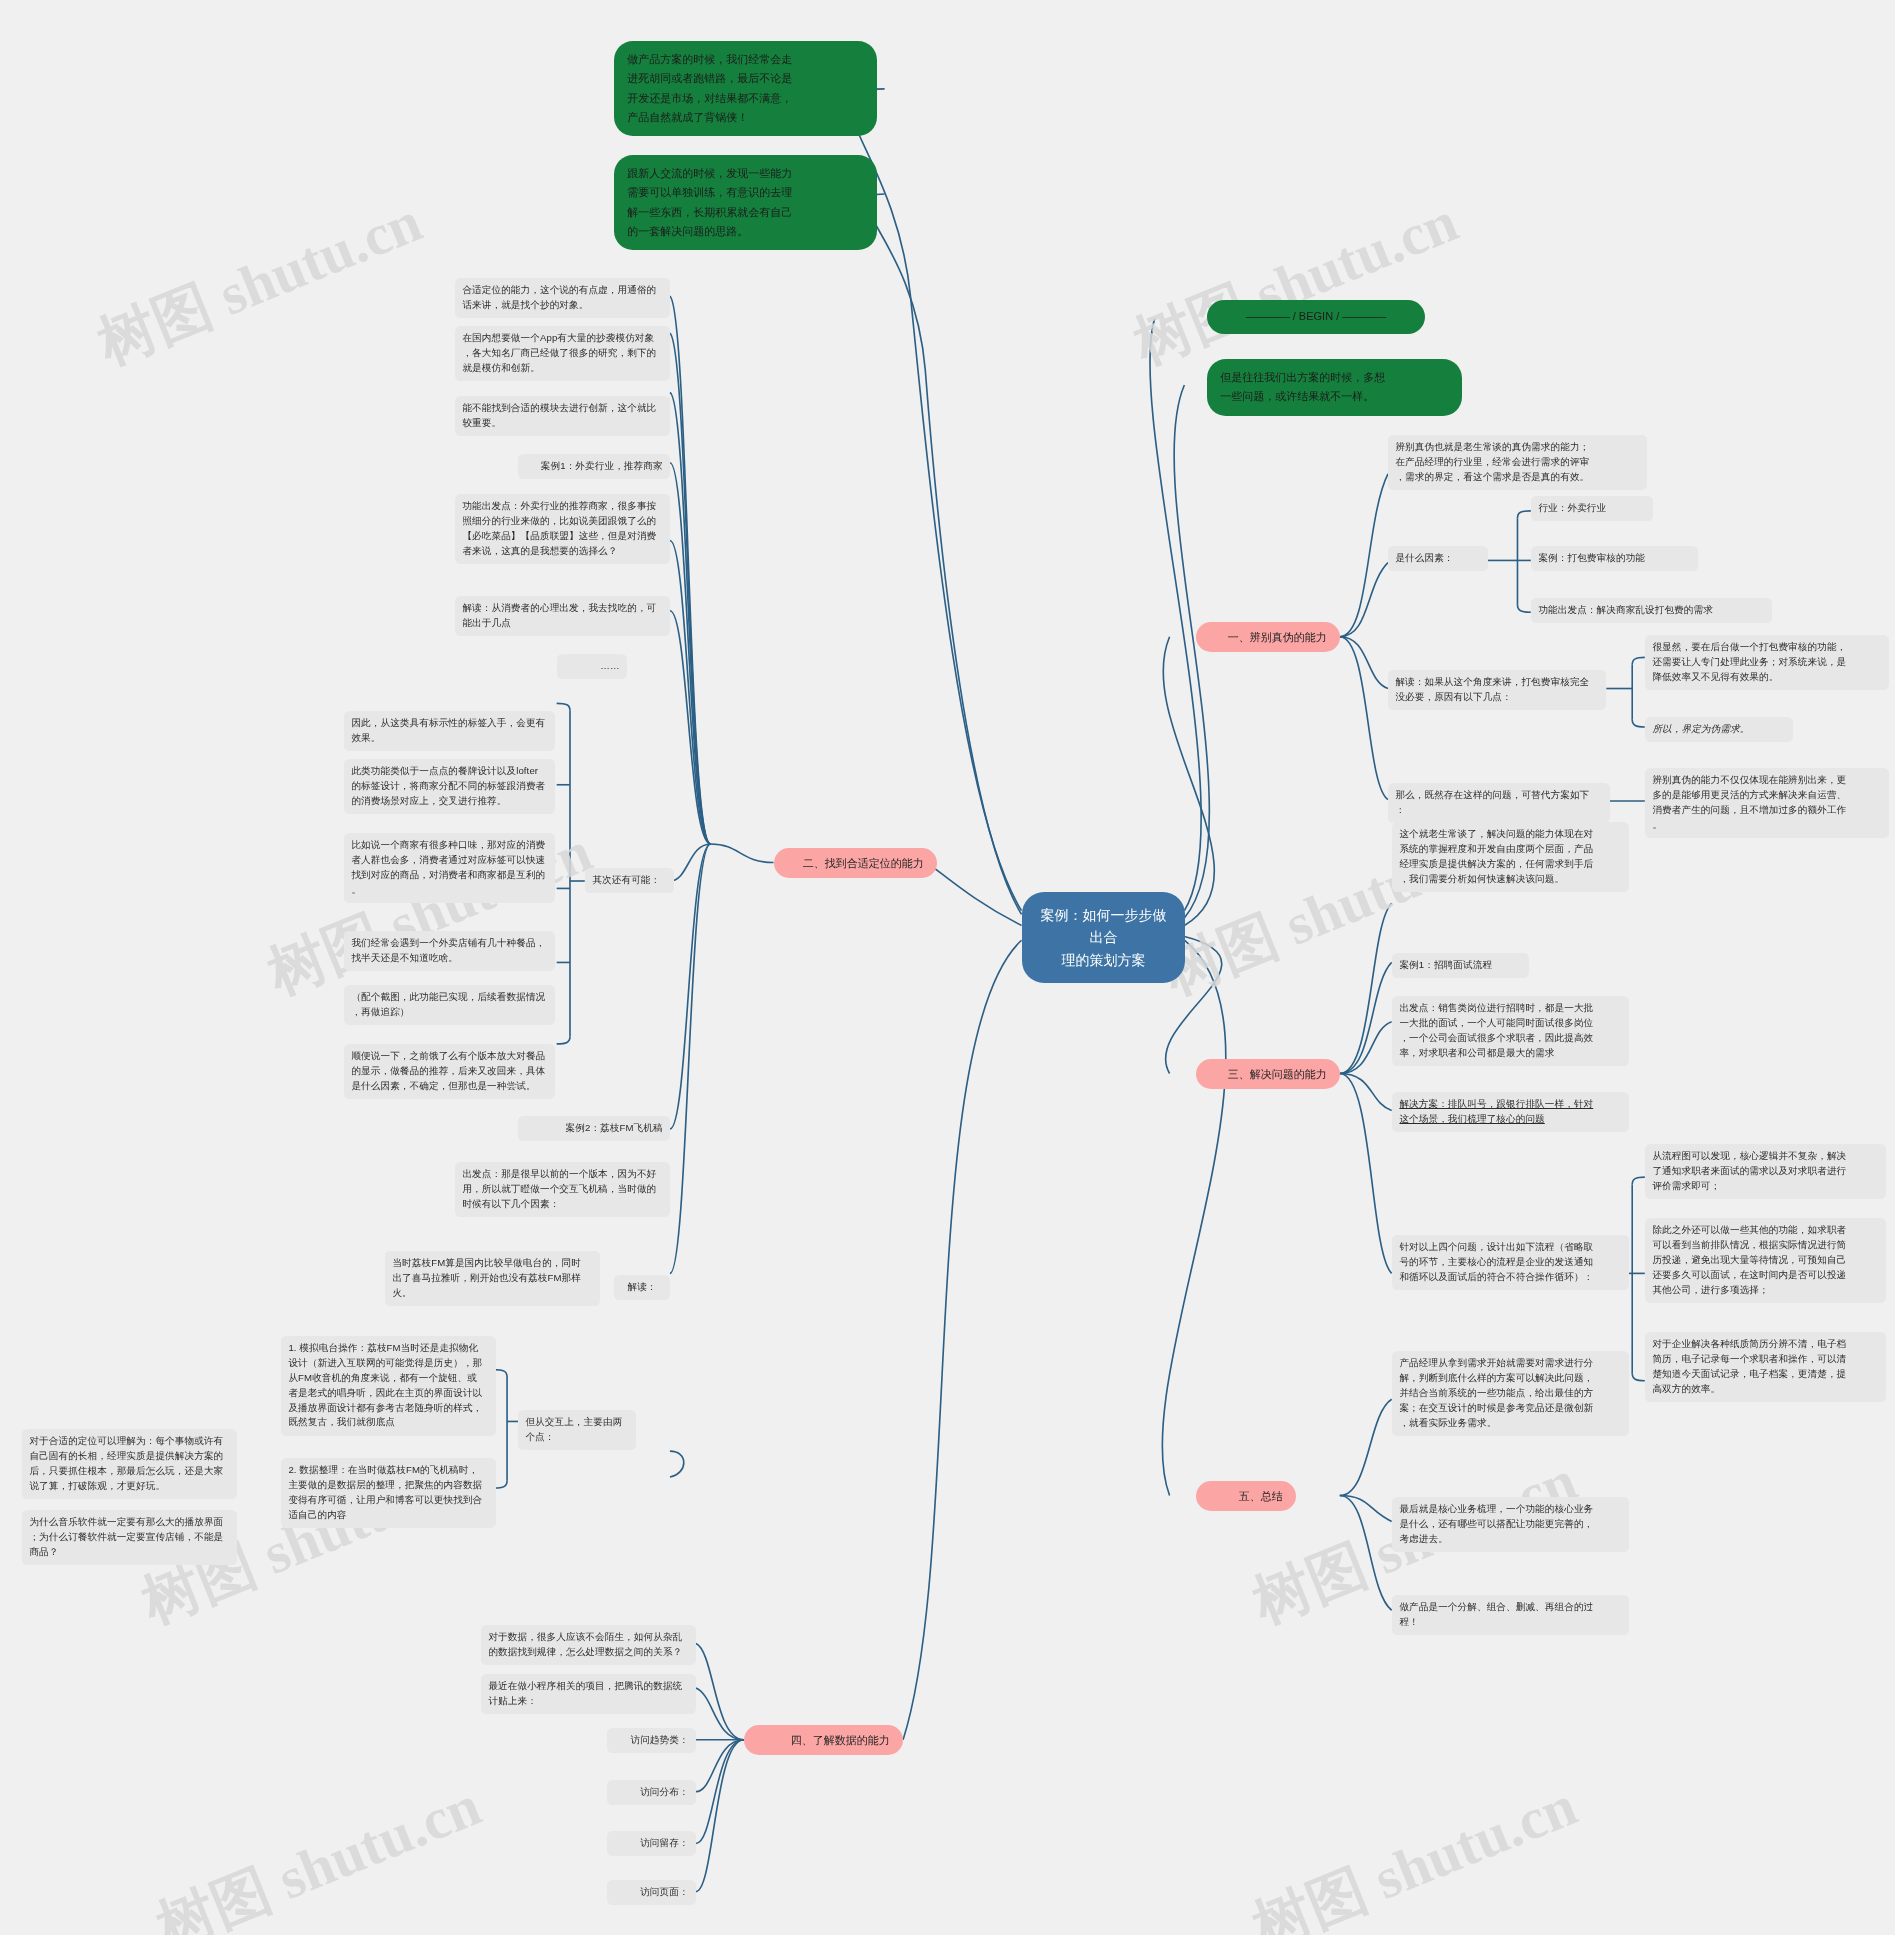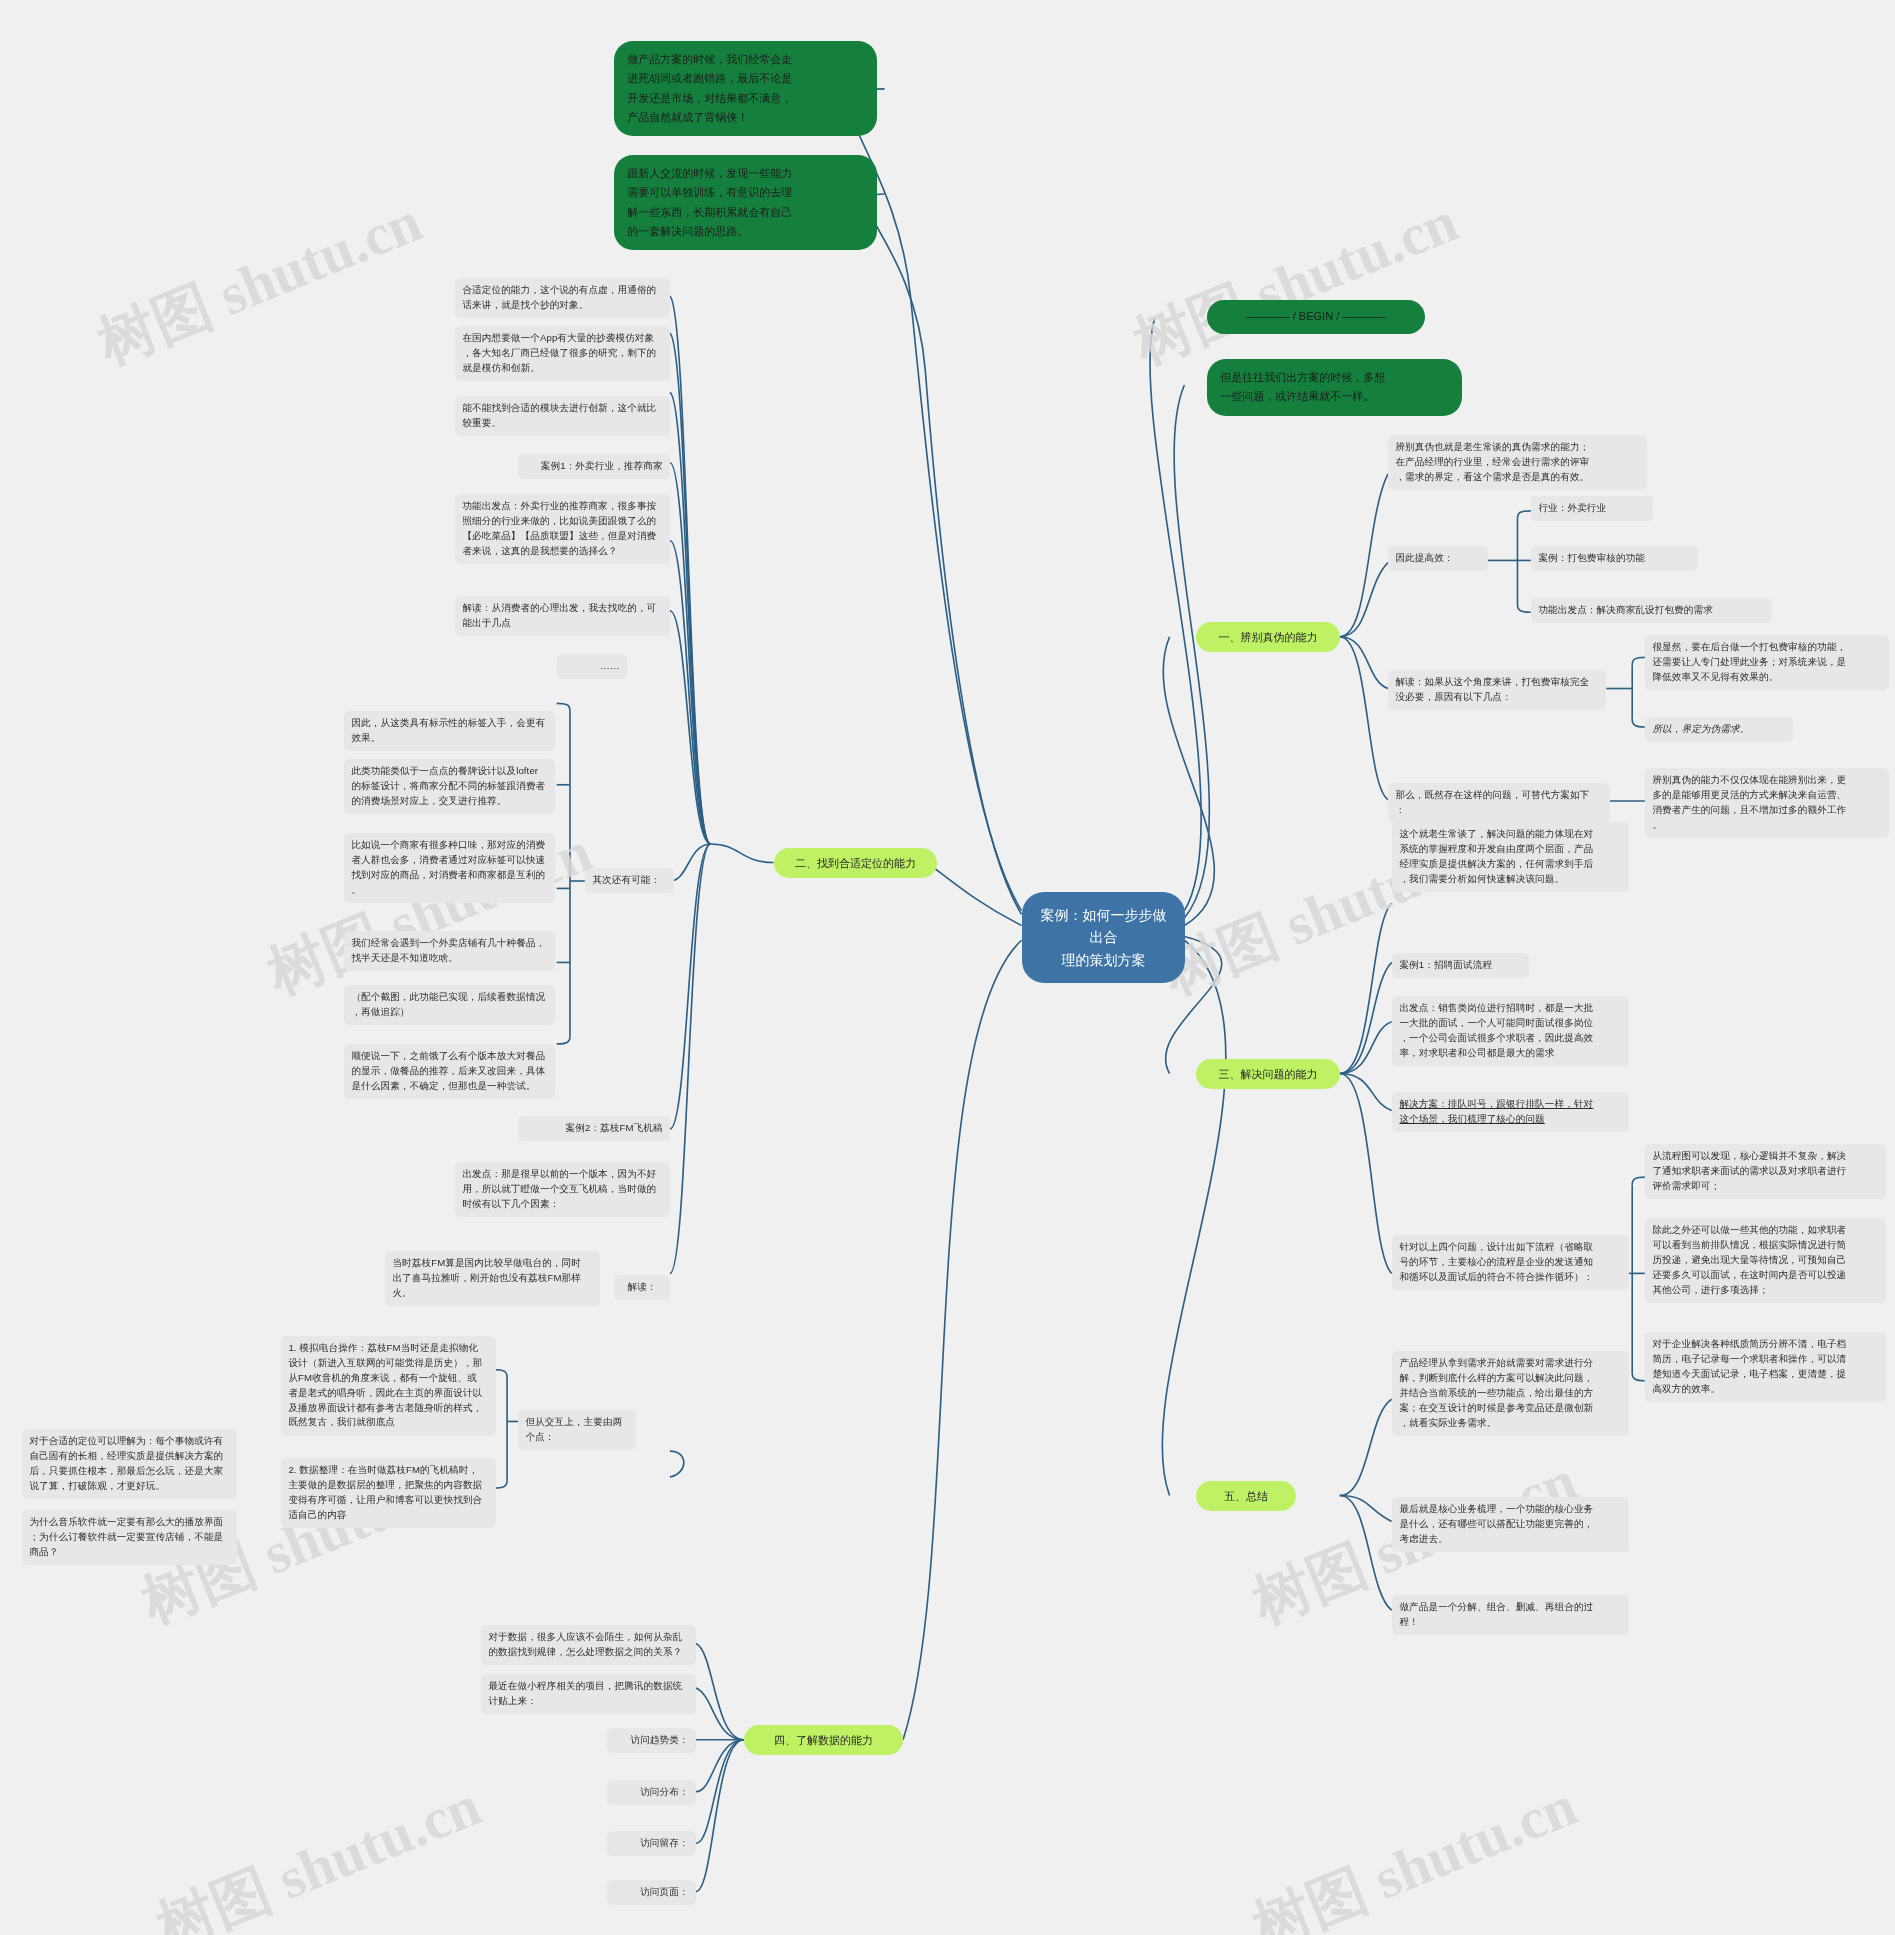--- a/index.html
+++ b/index.html
@@ -41,27 +41,27 @@
     font-size: 9.6px;
     line-height: 1.55;
     letter-spacing: 0.1px;
     white-space: pre-wrap;
     word-break: break-all;
   }
   .node.right-align { text-align: right; }
 
   .branch {
     position: absolute;
-    background: #bef264;
+    background: #fca5a5;
     color: #242424;
     border-radius: 16.3px;
     padding: 6.7px 13.3px;
     font-size: 11px;
     line-height: 1.5;
-    text-align: center;
+    text-align: right;
     white-space: pre-wrap;
   }
   .callout {
     position: absolute;
     background: #15803d;
     color: #1b1b1b;
     border-radius: 19px;
     padding: 9px 13.3px;
     font-size: 11px;
     line-height: 1.75;
@@ -202,21 +202,21 @@
 
   <div class="branch" style="left:1196px; top:622px; width:144px;">一、辨别真伪的能力</div>
   <div class="branch" style="left:774px; top:848px; width:163px;">二、找到合适定位的能力</div>
   <div class="branch" style="left:1196px; top:1059px; width:144px;">三、解决问题的能力</div>
   <div class="branch" style="left:744px; top:1725px; width:159px;">四、了解数据的能力</div>
   <div class="branch" style="left:1196px; top:1481px; width:100px;">五、总结</div>
 
   <div class="node" style="left:1388px; top:435px; width:259px;">辨别真伪也就是老生常谈的真伪需求的能力；
 在产品经理的行业里，经常会进行需求的评审
 ，需求的界定，看这个需求是否是真的有效。</div>
-  <div class="node" style="left:1388px; top:546px; width:100px;">因此提高效：</div>
+  <div class="node" style="left:1388px; top:546px; width:100px;">是什么因素：</div>
   <div class="node" style="left:1531px; top:496px; width:122px;">行业：外卖行业</div>
   <div class="node" style="left:1531px; top:546px; width:167px;">案例：打包费审核的功能</div>
   <div class="node" style="left:1531px; top:598px; width:241px;">功能出发点：解决商家乱设打包费的需求</div>
   <div class="node" style="left:1388px; top:670px; width:218px;">解读：如果从这个角度来讲，打包费审核完全
 没必要，原因有以下几点：</div>
   <div class="node" style="left:1645px; top:635px; width:244px;">很显然，要在后台做一个打包费审核的功能，
 还需要让人专门处理此业务；对系统来说，是
 降低效率又不见得有效果的。</div>
   <div class="node" style="left:1645px; top:717px; width:148px;font-style:italic;">所以，界定为伪需求。</div>
   <div class="node" style="left:1388px; top:783px; width:222px;">那么，既然存在这样的问题，可替代方案如下

